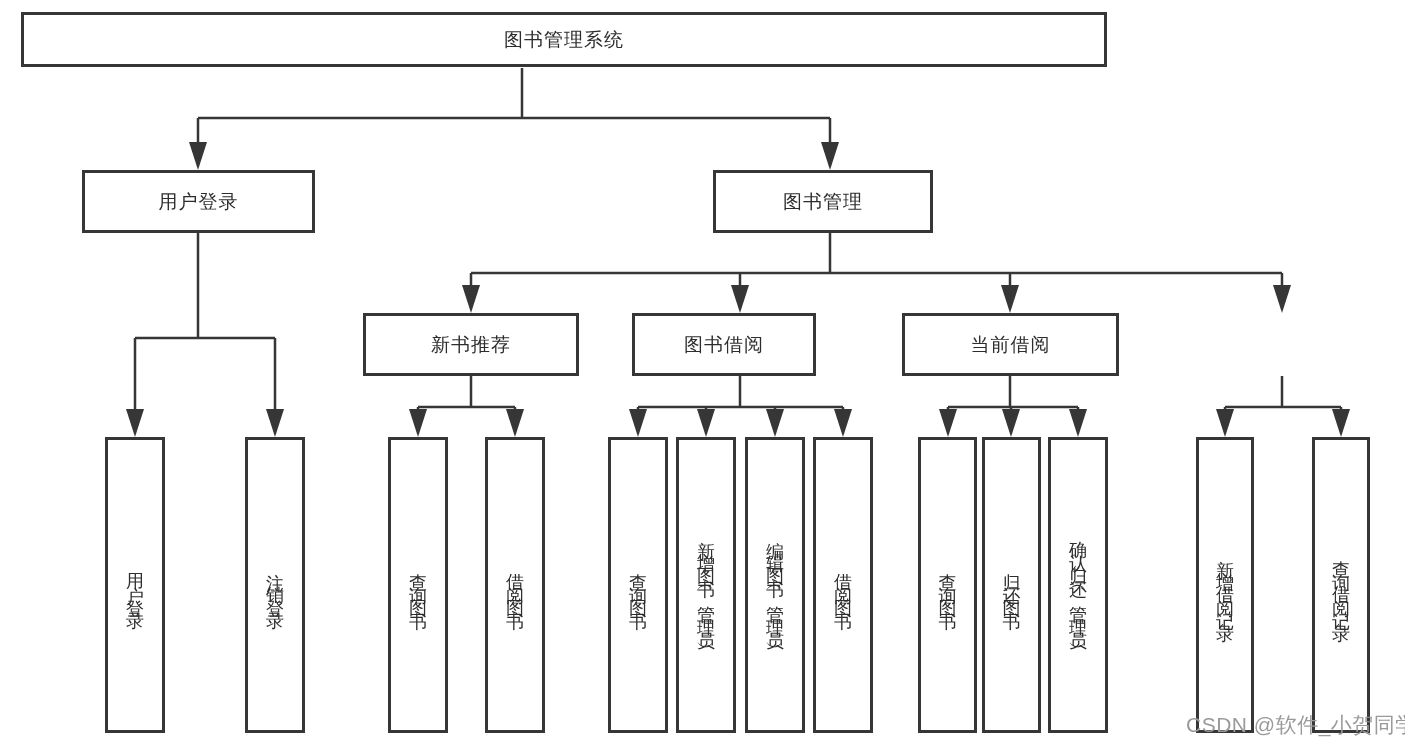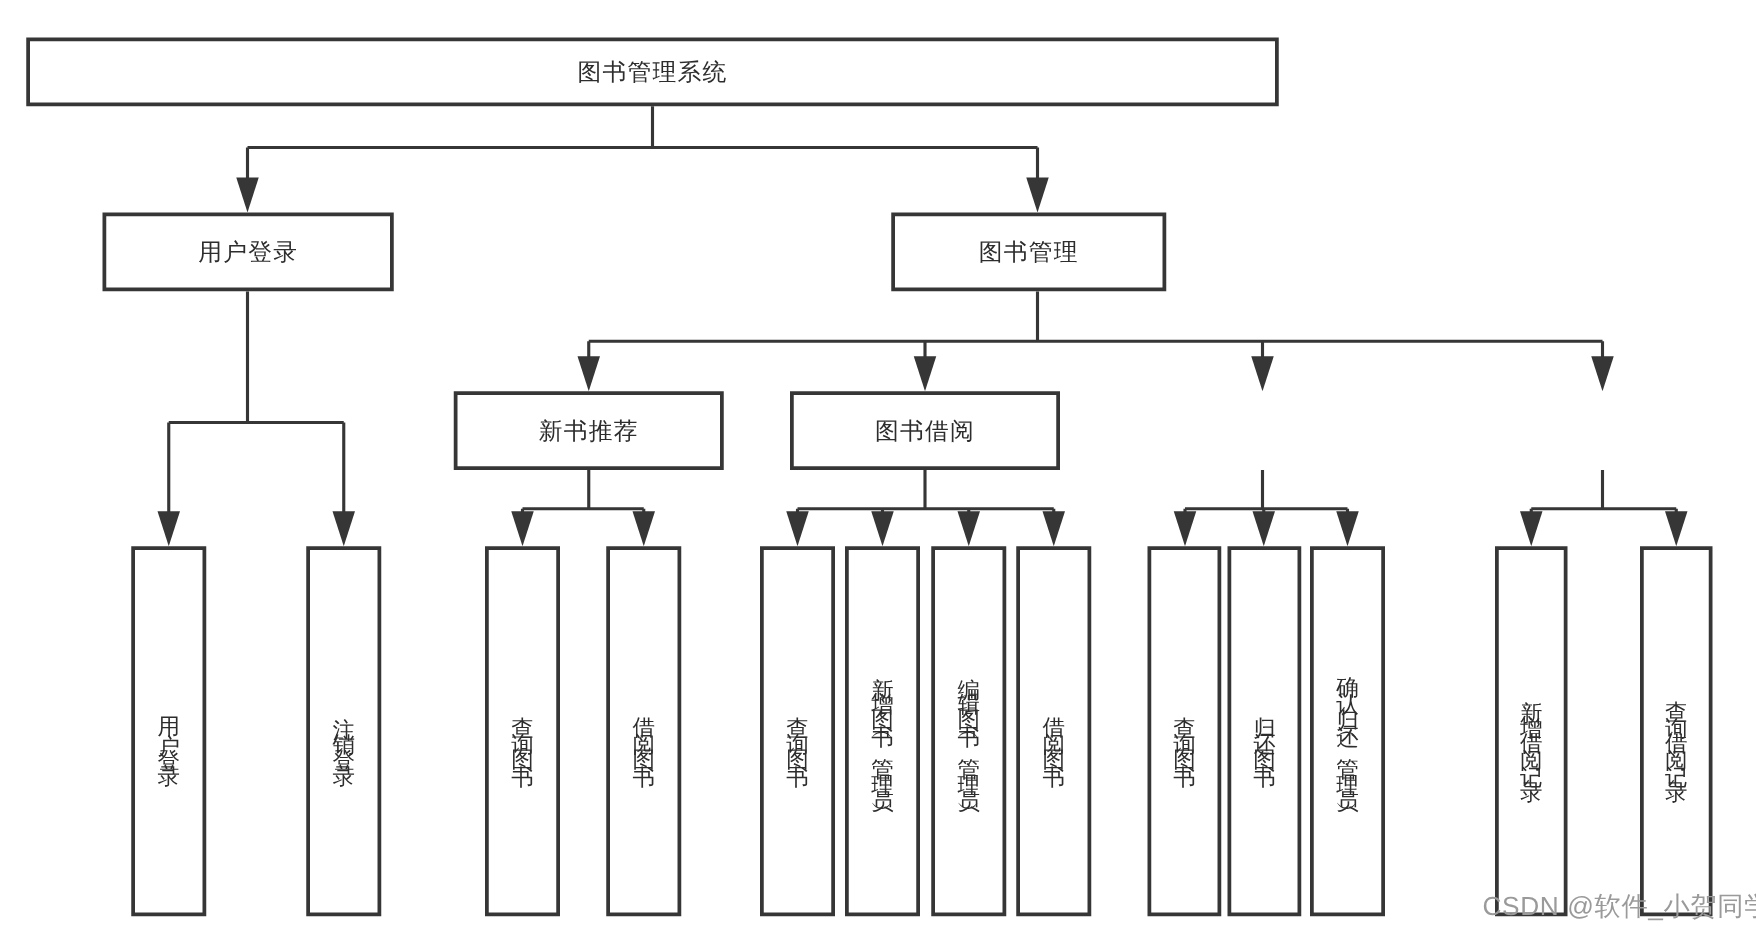--- a/index.html
+++ b/index.html
@@ -86,27 +86,28 @@
       <polygon points="766,409 784,409 775,437"></polygon>
       <polygon points="834,409 852,409 843,437"></polygon>
       <polygon points="939,409 957,409 948,437"></polygon>
       <polygon points="1002,409 1020,409 1011,437"></polygon>
       <polygon points="1069,409 1087,409 1078,437"></polygon>
       <polygon points="1216,409 1234,409 1225,437"></polygon>
       <polygon points="1332,409 1350,409 1341,437"></polygon>
     </g>
   </svg>
 
-  <div class="node hbox" style="left:21px;top:30px;width:1002px;height:55px;">图书管理系统</div>
+  <div class="node hbox" style="left:21px;top:12px;width:1086px;height:55px;">图书管理系统</div>
 
   <div class="node hbox" style="left:82px;top:170px;width:233px;height:63px;">用户登录</div>
   <div class="node hbox" style="left:713px;top:170px;width:220px;height:63px;">图书管理</div>
 
   <div class="node hbox" style="left:363px;top:313px;width:216px;height:63px;font-family:Liberation Mono, monospace;">新书推荐</div>
-  <div class="node hbox" style="left:632px;top:313px;width:216px;height:63px;">图书借阅</div>
+  <div class="node hbox" style="left:632px;top:313px;width:184px;height:63px;">图书借阅</div>
+  <div class="node hbox" style="left:902px;top:313px;width:217px;height:63px;">当前借阅</div>
 
   <div class="node vbox" style="left:105px;top:437px;width:60px;height:296px;">
     <span class="vtext">用户登录</span>
   </div>
   <div class="node vbox" style="left:245px;top:437px;width:60px;height:296px;">
     <span class="vtext">注销登录</span>
   </div>
 
   <div class="node vbox" style="left:388px;top:437px;width:60px;height:296px;">
     <span class="vtext">查询图书</span>

